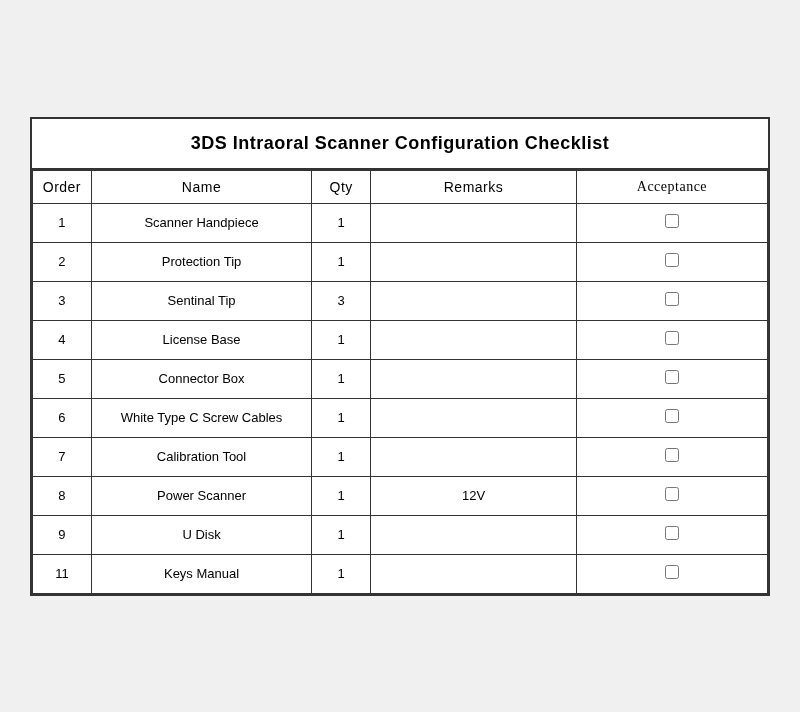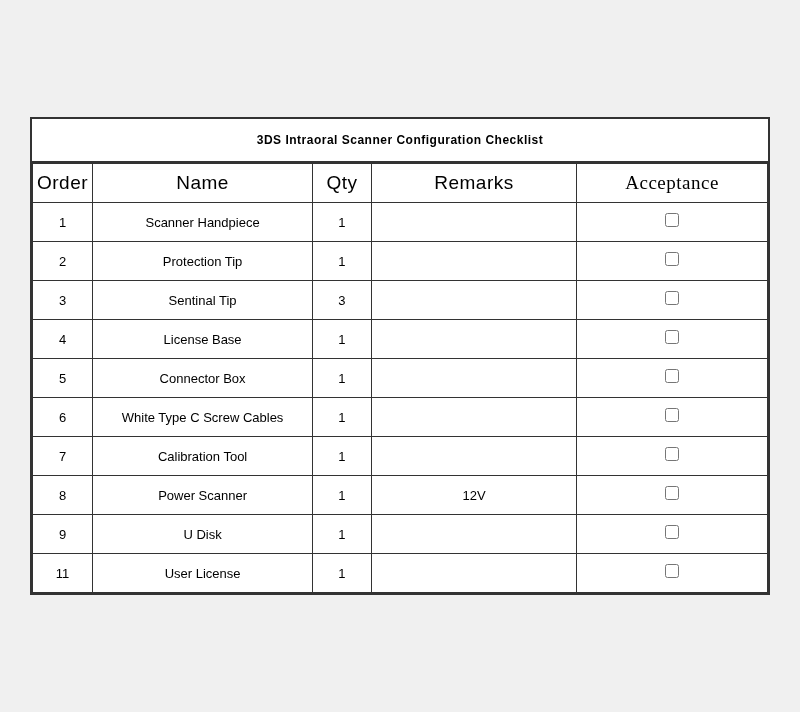--- a/index.html
+++ b/index.html
@@ -20,37 +20,37 @@
 
     .checklist-container {
       background: #fff;
       border: 2px solid #333;
       width: 740px;
       margin: 20px auto;
     }
 
     .checklist-title {
       text-align: center;
-      font-size: 12px;
+      font-size: 18px;
       font-weight: bold;
       padding: 14px 10px;
       border-bottom: 2px solid #333;
       letter-spacing: 0.5px;
     }
 
     table {
       width: 100%;
       border-collapse: collapse;
     }
 
     thead tr th {
       border: 1px solid #333;
       padding: 8px 4px;
       font-weight: normal;
-      font-size: 19px;
+      font-size: 14px;
       text-align: center;
       letter-spacing: 0.5px;
     }
 
     tbody tr td {
       border: 1px solid #333;
       padding: 10px 6px;
       font-size: 13px;
       text-align: center;
       vertical-align: middle;
@@ -140,20 +140,20 @@
         </tr>
         <tr>
           <td>9</td>
           <td>U Disk</td>
           <td>1</td>
           <td></td>
           <td class="checkbox-cell"><input type="checkbox" style="width: 14px; height: 14px; cursor: pointer;"></td>
         </tr>
         <tr>
           <td>11</td>
-          <td>User License</td>
+          <td>Keys Manual</td>
           <td>1</td>
           <td></td>
           <td class="checkbox-cell"><input type="checkbox" style="width: 14px; height: 14px; cursor: pointer;"></td>
         </tr>
       </tbody>
   </table>
 </div>
 
 </body></html>

